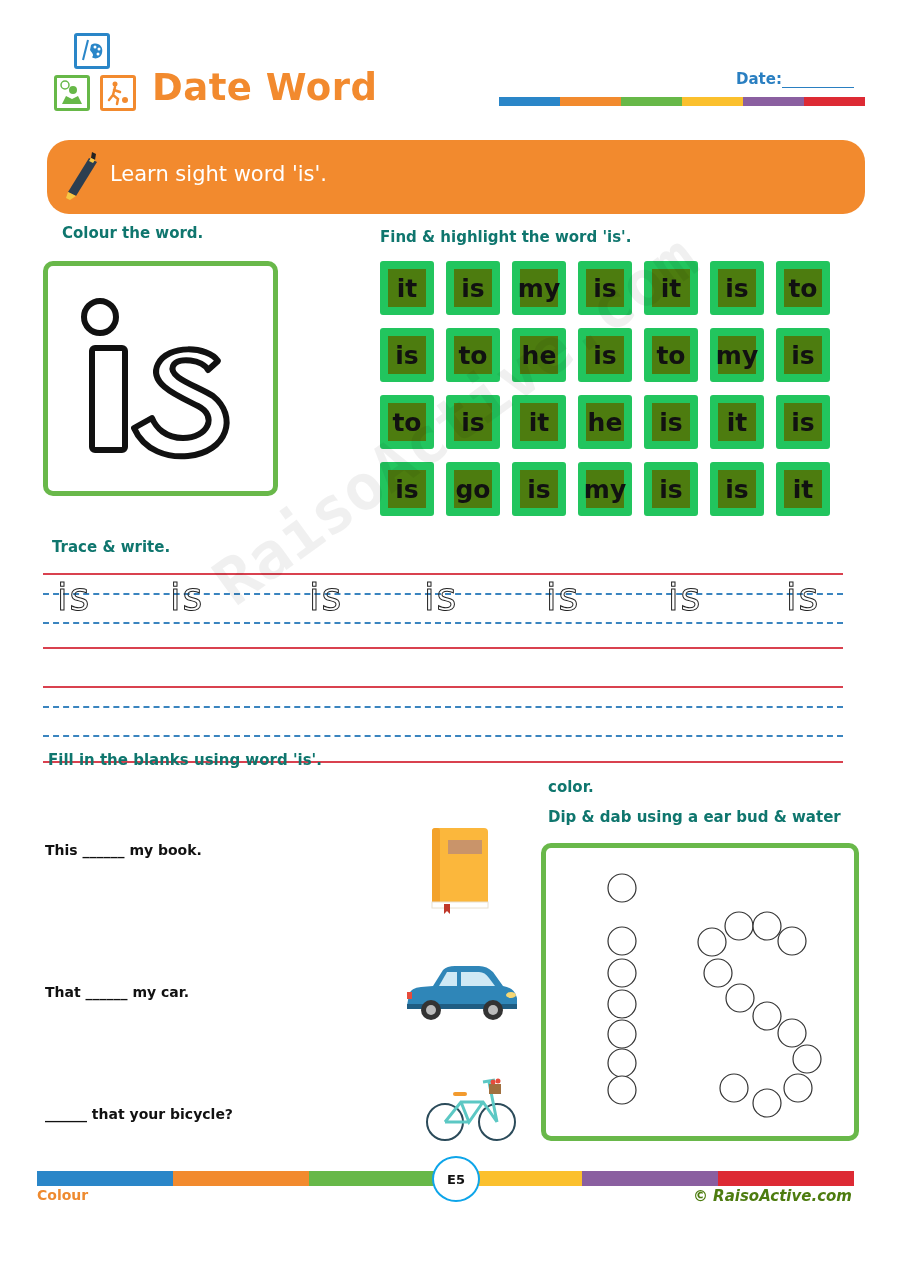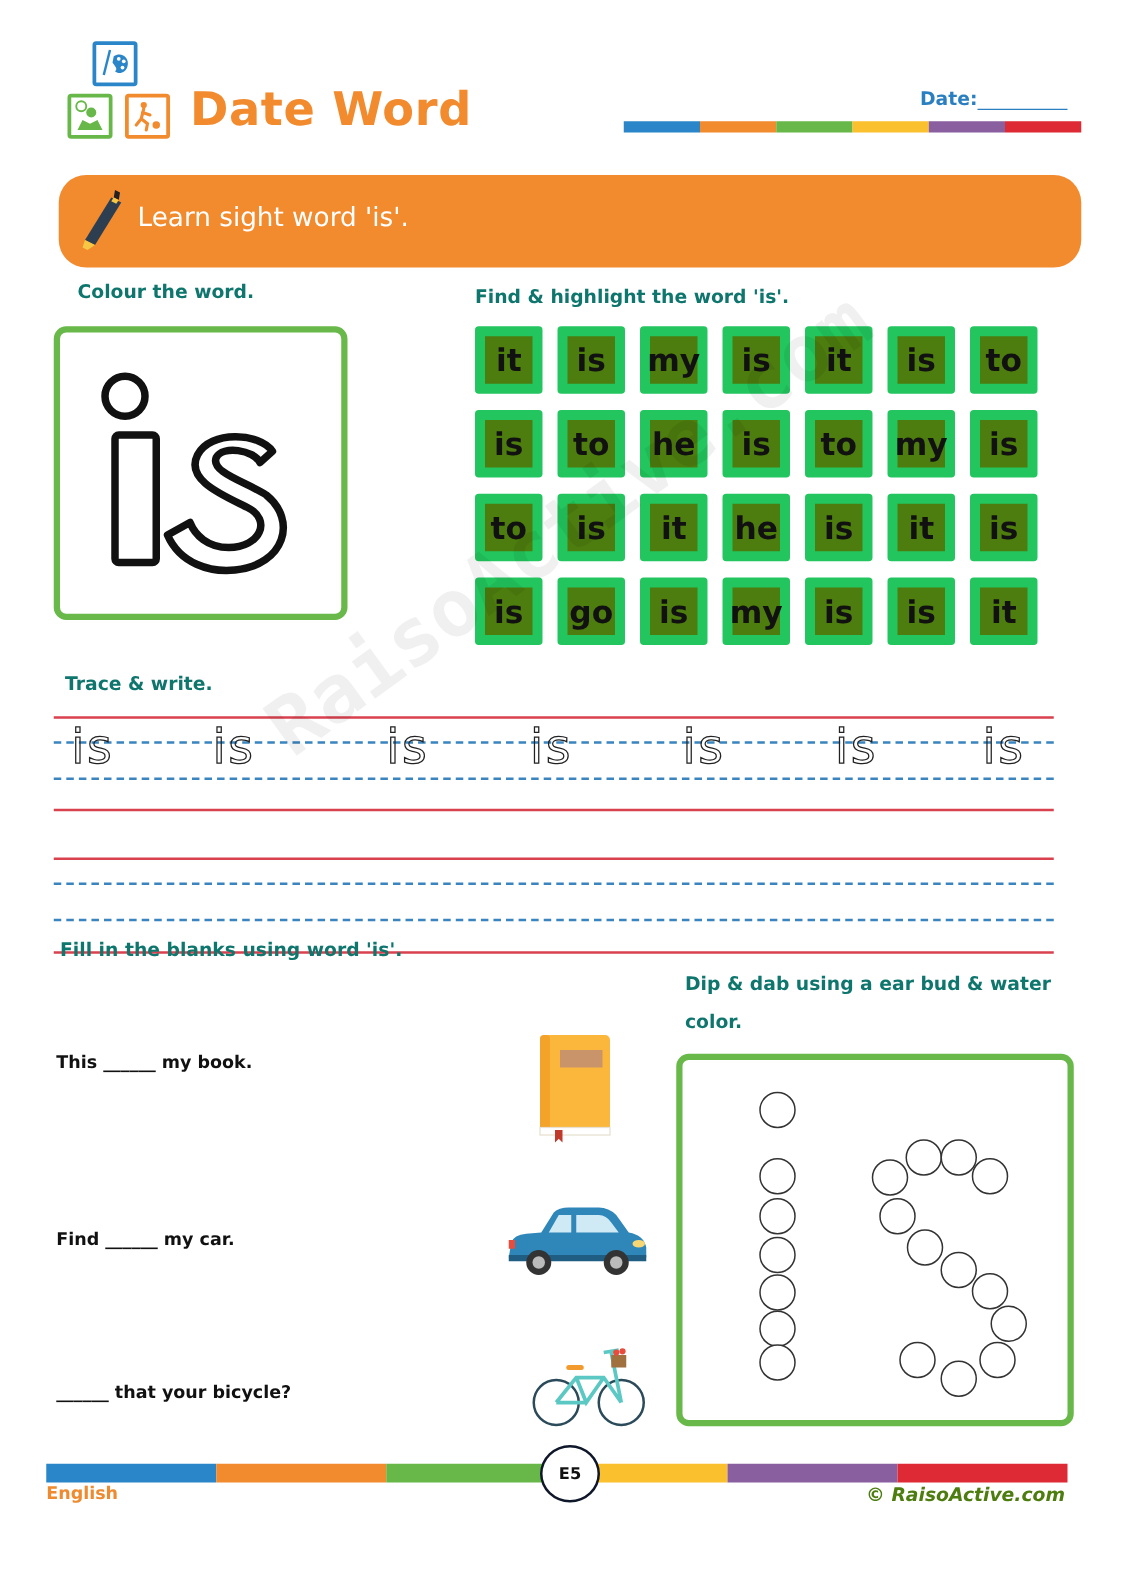--- a/index.html
+++ b/index.html
@@ -34,21 +34,21 @@
   .trace-word { position: absolute; top: 578px; font-size: 38px; font-family: "DejaVu Sans", sans-serif; color: transparent; -webkit-text-stroke: 1px #222; letter-spacing: 2px; line-height: 1; }
 
   .watermark { position: absolute; left: 200px; top: 560px; font-size: 64px; font-family: "DejaVu Sans Mono", monospace; font-weight: bold; color: rgba(0,0,0,0.06); transform: rotate(-36deg); transform-origin: left top; white-space: nowrap; pointer-events: none; }
 
   
   .sentence { position: absolute; left: 45px; font-size: 14px; font-weight: bold; color: #111; }
 
   
   .footer-bar { position: absolute; left: 37px; top: 1171px; width: 817px; height: 15px; display: flex; }
   .footer-bar span { flex: 1; }
-  .page-circle { position: absolute; left: 432px; top: 1156px; width: 48px; height: 46px; border: 2px solid #0f172a; border-radius: 50%; background: #fff; display: flex; align-items: center; justify-content: center; font-size: 13px; font-weight: bold; color: #111; }
+  .page-circle { position: absolute; left: 432px; top: 1156px; width: 48px; height: 46px; border: 2px solid #0ea5e9; border-radius: 50%; background: #fff; display: flex; align-items: center; justify-content: center; font-size: 13px; font-weight: bold; color: #111; }
   .footer-left { position: absolute; left: 37px; top: 1187px; font-size: 14px; font-weight: bold; color: #ee8a2f; }
   .footer-right { position: absolute; right: 48px; top: 1187px; font-size: 15px; font-weight: bold; color: #4d7c0f; font-style: italic; }
 </style>
 </head>
 <body>
 
 <div>
   <div class="logo-box" style="left:74px; top:33px; border-color:#2a86c8;">
     <svg width="30" height="30" viewBox="0 0 30 30">
       <line x1="6" y1="24" x2="11" y2="4" stroke="#2a86c8" stroke-width="2"></line>
@@ -171,21 +171,21 @@
 <div class="abs" style="left:430px; top:826px;">
   <svg width="60" height="90" viewBox="0 0 60 90">
     <rect x="2" y="2" width="56" height="78" rx="4" fill="#fbb73c"></rect>
     <rect x="2" y="2" width="8" height="78" rx="3" fill="#f3a22a"></rect>
     <rect x="18" y="14" width="34" height="14" fill="#c9946a"></rect>
     <rect x="2" y="76" width="56" height="6" fill="#fff" stroke="#e8e0d0"></rect>
     <polygon points="14,78 20,78 20,88 17,85 14,88" fill="#c0392b"></polygon>
   </svg>
 </div>
 
-<div class="sentence" style="top:984px;">Find ______ my car.</div>
+<div class="sentence" style="top:984px;">That ______ my car.</div>
 <div class="abs" style="left:403px; top:962px;">
   <svg width="118" height="62" viewBox="0 0 118 62">
     <path d="M4 44 L6 32 Q8 26 18 25 L30 24 L40 8 Q44 4 52 4 L76 4 Q84 4 90 10 L100 24 Q112 26 114 36 L114 44 Z" fill="#2f86b8"></path>
     <path d="M44 10 L54 10 L54 24 L36 24 Z" fill="#cfe9f5"></path>
     <path d="M58 10 L76 10 Q82 10 86 16 L92 24 L58 24 Z" fill="#cfe9f5"></path>
     <rect x="4" y="42" width="110" height="5" fill="#1f5d83"></rect>
     <rect x="4" y="30" width="5" height="7" fill="#e74c3c"></rect>
     <ellipse cx="108" cy="33" rx="5" ry="3" fill="#f7d774"></ellipse>
     <circle cx="28" cy="48" r="10" fill="#333"></circle>
       <circle cx="28" cy="48" r="5" fill="#bbb"></circle>
@@ -202,22 +202,22 @@
     <path d="M20 48 L36 28 L58 28 L72 48 M36 28 L44 48 L58 28 M44 48 L20 48 M64 8 L72 48" stroke="#5cc8c4" stroke-width="3" fill="none"></path>
     <path d="M30 20 L40 20" stroke="#f29a2e" stroke-width="4" stroke-linecap="round"></path>
     <path d="M58 8 L70 6" stroke="#5cc8c4" stroke-width="3"></path>
     <rect x="64" y="10" width="12" height="10" fill="#a0703f"></rect>
     <circle cx="68" cy="8" r="2.5" fill="#e74c3c"></circle>
       <circle cx="73" cy="7" r="2.5" fill="#e74c3c"></circle>
   </svg>
 </div>
 
 <div class="section-label" style="left:548px; top:772px; line-height:30px;">
+  <div>color.</div>
   <div>Dip &amp; dab using a ear bud &amp; water</div>
-  <div>color.</div>
 </div>
 <div class="green-box" style="left:541px; top:843px; width:318px; height:298px;">
   <svg width="308" height="288" viewBox="0 0 308 288">
     <g fill="#fff" stroke="#333" stroke-width="1.2">
       <circle cx="76" cy="40" r="14"></circle>
       <circle cx="76" cy="93" r="14"></circle>
       <circle cx="76" cy="125" r="14"></circle>
       <circle cx="76" cy="156" r="14"></circle>
       <circle cx="76" cy="186" r="14"></circle>
       <circle cx="76" cy="215" r="14"></circle>
@@ -240,14 +240,14 @@
 
 <div class="footer-bar">
   <span style="background:#2a86c8"></span>
     <span style="background:#f28a2e"></span>
     <span style="background:#67b848"></span>
   <span style="background:#fbc02d"></span>
     <span style="background:#8a5fa0"></span>
     <span style="background:#dd2a34"></span>
 </div>
 <div class="page-circle">E5</div>
-<div class="footer-left">English</div>
+<div class="footer-left">Colour</div>
 <div class="footer-right">© RaisoActive.com</div>
 
 </body></html>

